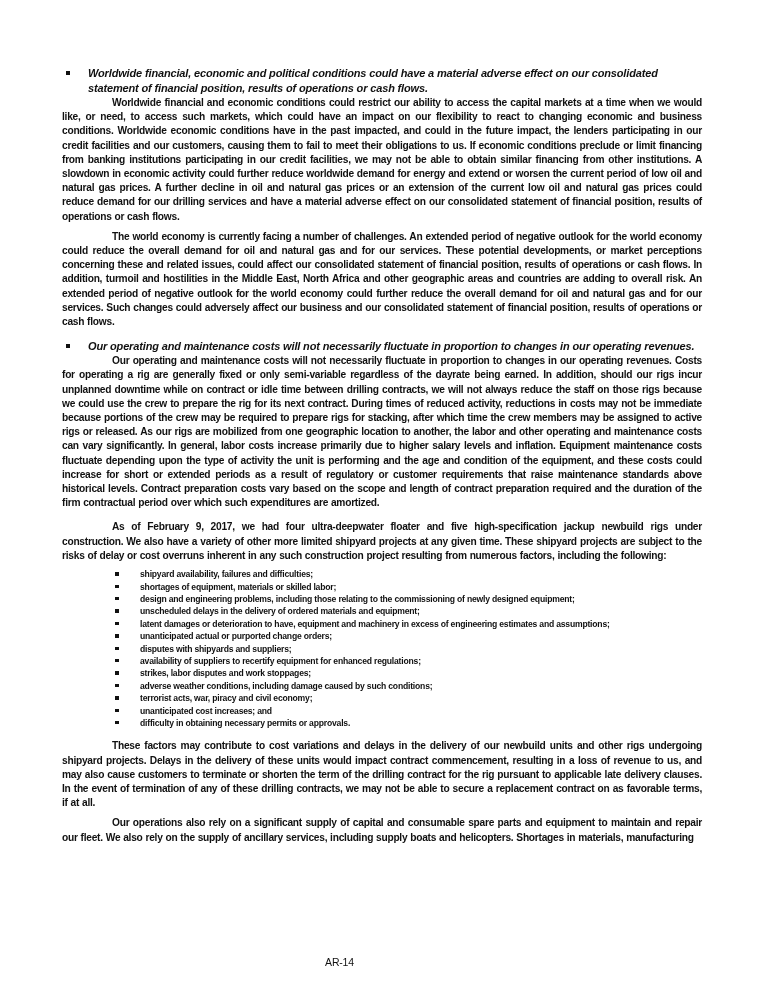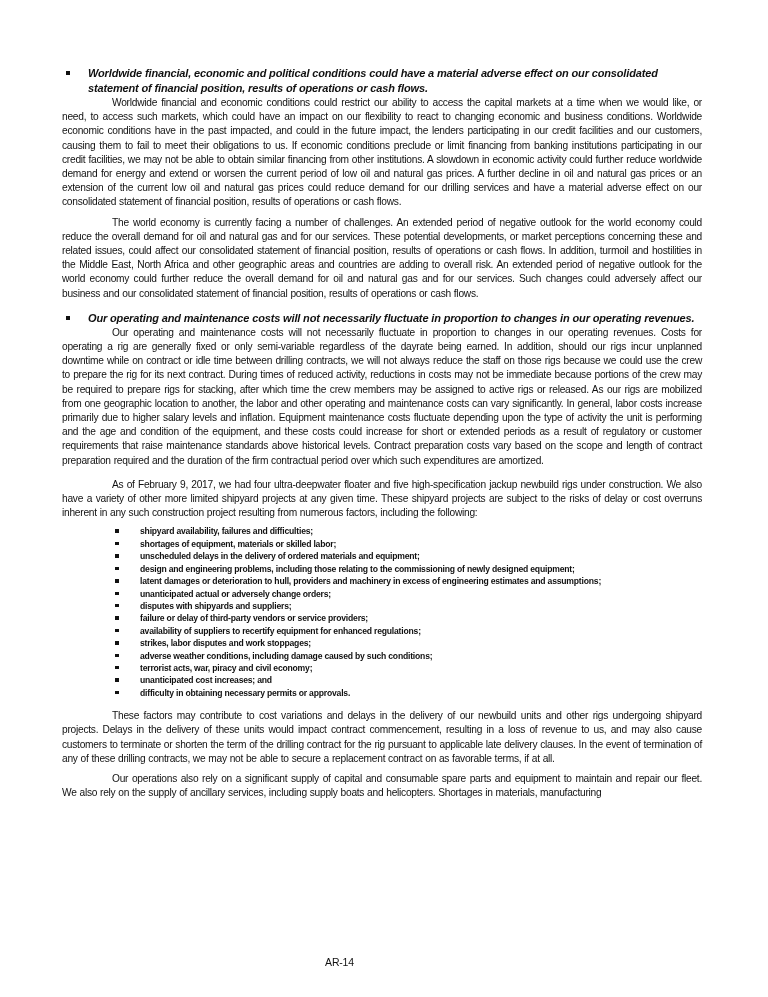--- a/index.html
+++ b/index.html
@@ -10,21 +10,21 @@
   .page { position: absolute; left: 62px; top: 66px; width: 640px; }
   .heading {
     position: relative; padding-left: 26px; font-weight: bold; font-style: italic;
     font-size: 11px; line-height: 15px; letter-spacing: -0.15px; margin: 0;
   }
   .heading .bullet {
     position: absolute; left: 4px; top: 5px; width: 4px; height: 4px; background: #111;
   }
   p.body {
     margin: 0; font-size: 10.2px; line-height: 14.2px; text-align: justify;
-    text-indent: 50px; letter-spacing: -0.25px; word-spacing: 0.3px;
+    text-indent: 50px; letter-spacing: -0.25px; word-spacing: 0.3px; font-weight: bold;
   }
   .gap-s { height: 6px; }
   .gap-m { height: 10px; }
   ul.factors { list-style: none; margin: 5px 0 0 0; padding: 0 0 0 52px; }
   ul.factors li {
     position: relative; padding-left: 26px; font-size: 8.6px; line-height: 12.4px;
     letter-spacing: -0.2px;
     font-weight: bold;
   }
   ul.factors li::before {
@@ -54,26 +54,25 @@
     <span>Our operating and maintenance costs will not necessarily fluctuate in proportion to changes in our operating revenues.</span>
   </div>
   <p class="body">Our operating and maintenance costs will not necessarily fluctuate in proportion to changes in our operating revenues.  Costs for operating a rig are generally fixed or only semi-variable regardless of the dayrate being earned.  In addition, should our rigs incur unplanned downtime while on contract or idle time between drilling contracts, we will not always reduce the staff on those rigs because we could use the crew to prepare the rig for its next contract.  During times of reduced activity, reductions in costs may not be immediate because portions of the crew may be required to prepare rigs for stacking, after which time the crew members may be assigned to active rigs or released.  As our rigs are mobilized from one geographic location to another, the labor and other operating and maintenance costs can vary significantly.  In general, labor costs increase primarily due to higher salary levels and inflation.  Equipment maintenance costs fluctuate depending upon the type of activity the unit is performing and the age and condition of the equipment, and these costs could increase for short or extended periods as a result of regulatory or customer requirements that raise maintenance standards above historical levels.  Contract preparation costs vary based on the scope and length of contract preparation required and the duration of the firm contractual period over which such expenditures are amortized.</p>
   <div class="gap-m"></div>
 
   <p class="body">As of February 9, 2017, we had four ultra-deepwater floater and five high-specification jackup newbuild rigs under construction. We also have a variety of other more limited shipyard projects at any given time.  These shipyard projects are subject to the risks of delay or cost overruns inherent in any such construction project resulting from numerous factors, including the following:</p>
 
   <ul class="factors">
     <li>shipyard availability, failures and difficulties;</li>
     <li>shortages of equipment, materials or skilled labor;</li>
+    <li>design and engineering problems, including those relating to the commissioning of newly designed equipment;</li>
     <li>unscheduled delays in the delivery of ordered materials and equipment;</li>
-    <li>design and engineering problems, including those relating to the commissioning of newly designed equipment;</li>
-    <li>latent damages or deterioration to hull, providers and machinery in excess of engineering estimates and assumptions;</li>
-    <li>unanticipated actual or adversely change orders;</li>
+    <li>latent damages or deterioration to have, equipment and machinery in excess of engineering estimates and assumptions;</li>
+    <li>unanticipated actual or purported change orders;</li>
     <li>disputes with shipyards and suppliers;</li>
-    <li>failure or delay of third-party vendors or service providers;</li>
     <li>availability of suppliers to recertify equipment for enhanced regulations;</li>
     <li>strikes, labor disputes and work stoppages;</li>
     <li>adverse weather conditions, including damage caused by such conditions;</li>
     <li>terrorist acts, war, piracy and civil economy;</li>
     <li>unanticipated cost increases; and</li>
     <li>difficulty in obtaining necessary permits or approvals.</li>
   </ul>
   <div class="gap-m"></div>
 
   <p class="body">These factors may contribute to cost variations and delays in the delivery of our newbuild units and other rigs undergoing shipyard projects.  Delays in the delivery of these units would impact contract commencement, resulting in a loss of revenue to us, and may also cause customers to terminate or shorten the term of the drilling contract for the rig pursuant to applicable late delivery clauses.  In the event of termination of any of these drilling contracts, we may not be able to secure a replacement contract on as favorable terms, if at all.</p>

